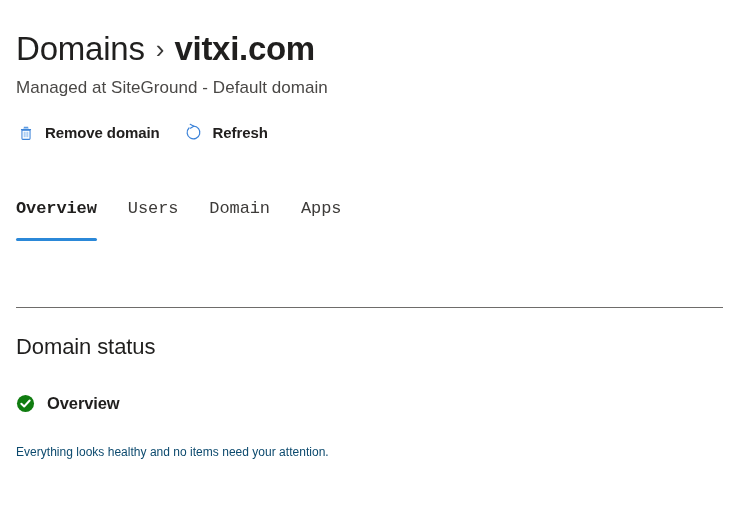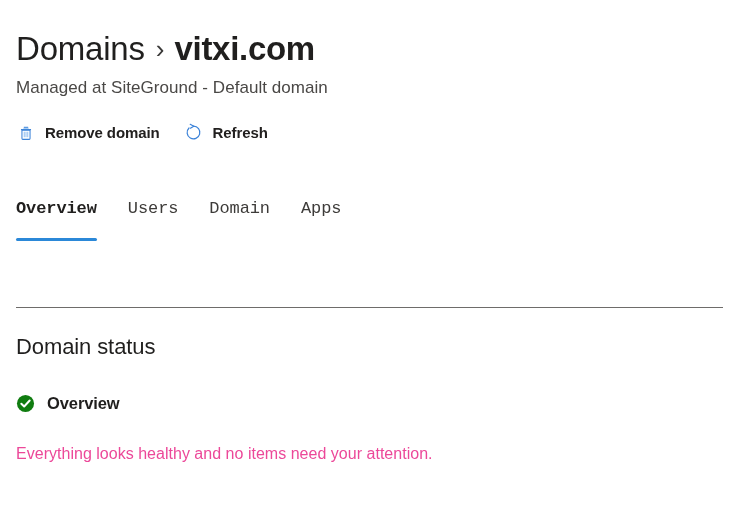--- a/index.html
+++ b/index.html
@@ -170,23 +170,23 @@
   }
   .status-label {
     margin-left: 12px;
     font-size: 16.5px;
     font-weight: 600;
     color: #201f1e;
     letter-spacing: -0.1px;
   }
   .status-desc {
     margin-top: 32px;
-    font-size: 16px;
-    font-weight: 400;
-    color: #ec4899;
+    font-size: 12px;
+    font-weight: 400;
+    color: #0c4a6e;
     letter-spacing: 0.02px;
   }
 </style>
 </head>
 <body>
 
 <div class="page">
 
   <div class="breadcrumb">
     <span class="crumb-root">Domains</span>

